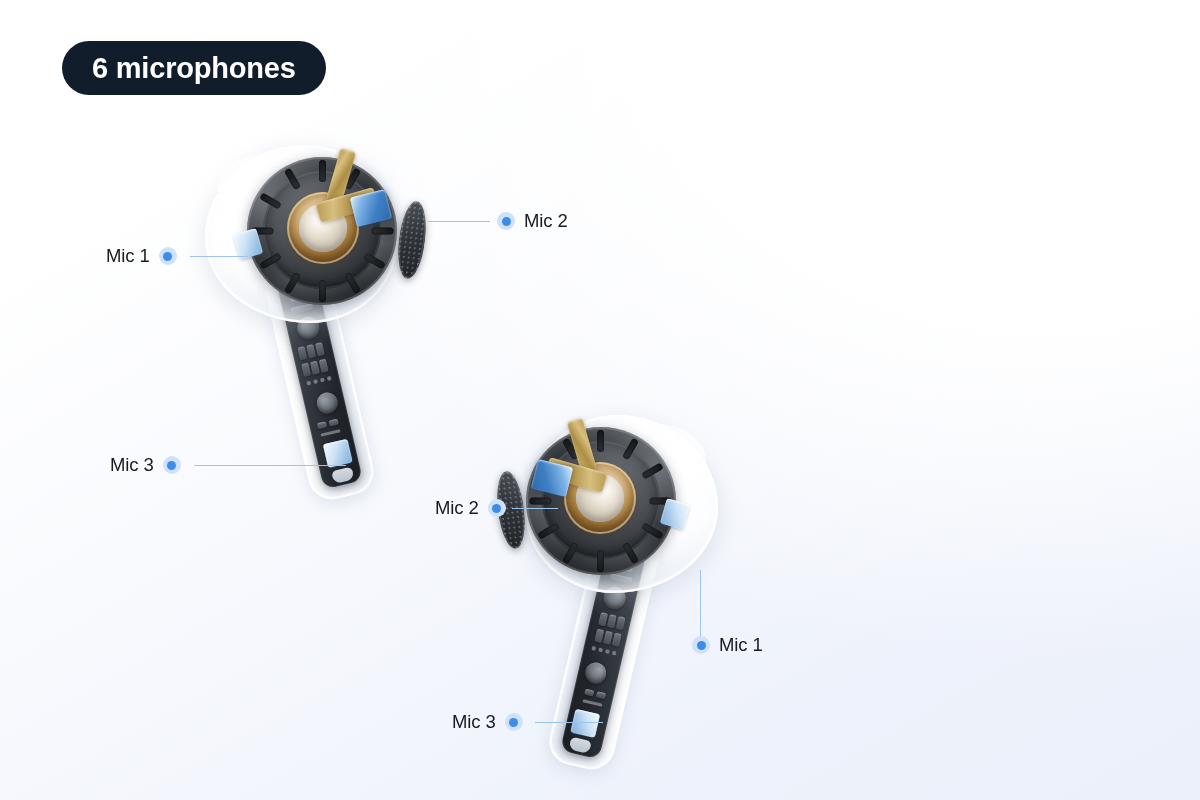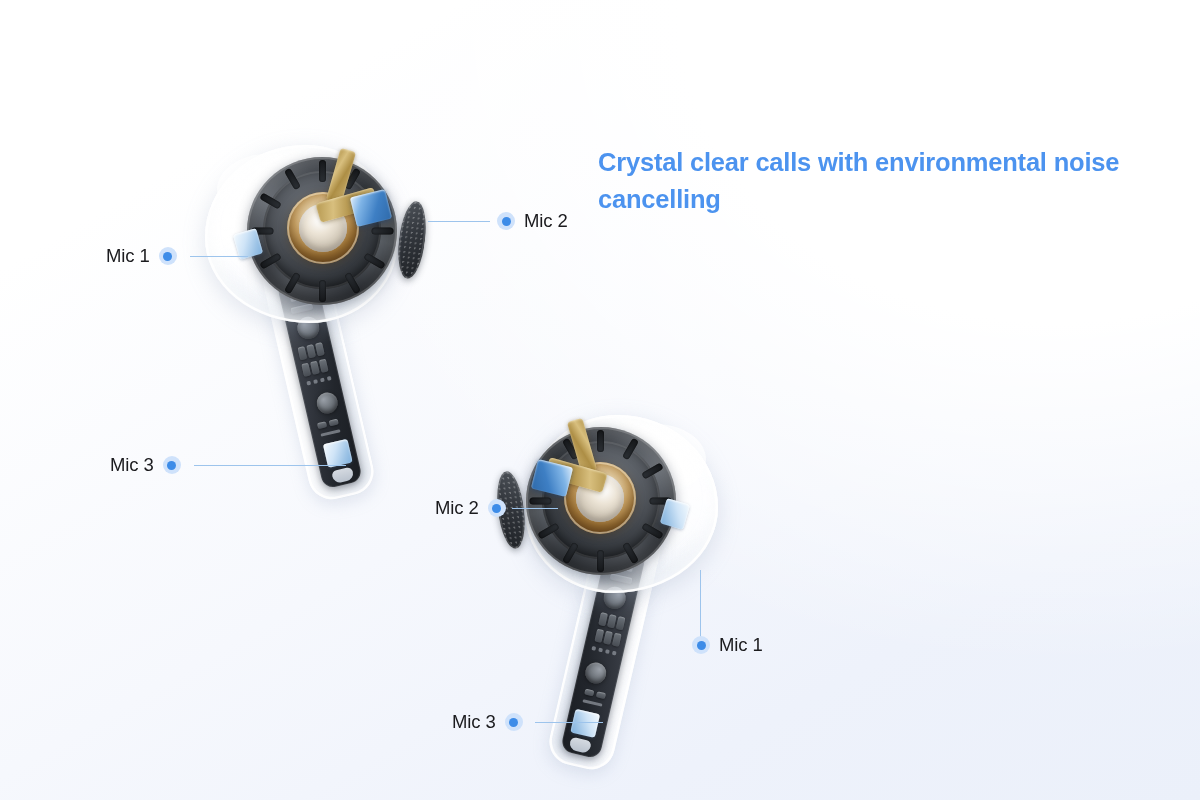--- a/index.html
+++ b/index.html
@@ -178,23 +178,25 @@
           box-shadow:inset 0 1px 1px rgba(255,255,255,.22), 0 1px 2px rgba(0,0,0,.35); }
   .pad  { position:absolute; border-radius:1.5px; background:#8d939b; opacity:.75; }
   .tip  { position:absolute; border-radius:6px 6px 9px 9px;
           background:linear-gradient(#e9eef5,#cbd4e0); opacity:.9; }
 </style>
 </head>
 <body>
 
 <div id="stage">
 
+  <div class="badge">
+    <span>6 microphones</span>
+  </div>
 
   <div class="textblock">
-    <div class="headline">Crystal clear calls with environmental noise cancelling</div>
   </div>
 
   <div class="bud" style="left:205px; top:145px; width:200px; height:350px;">
 
     <div class="stem" style="left:52px; top:108px; width:66px; height:250px; transform:rotate(-13deg); transform-origin:50% 0%;">
       <div class="pcb" style="left:13px; top:26px; width:40px; height:212px;">
         <div class="pad" style="left:7px;  top:8px;  width:5px; height:4px;"></div>
         <div class="pad" style="left:17px; top:6px;  width:6px; height:4px;"></div>
         <div class="pad" style="left:27px; top:11px; width:5px; height:4px;"></div>
         <div class="pad" style="left:10px; top:18px; width:6px; height:4px;"></div>

